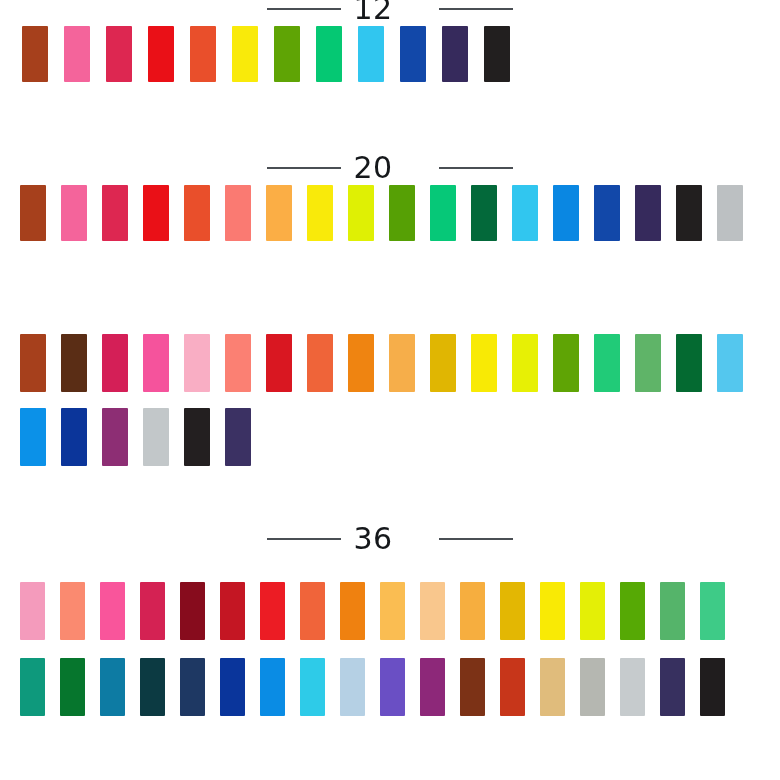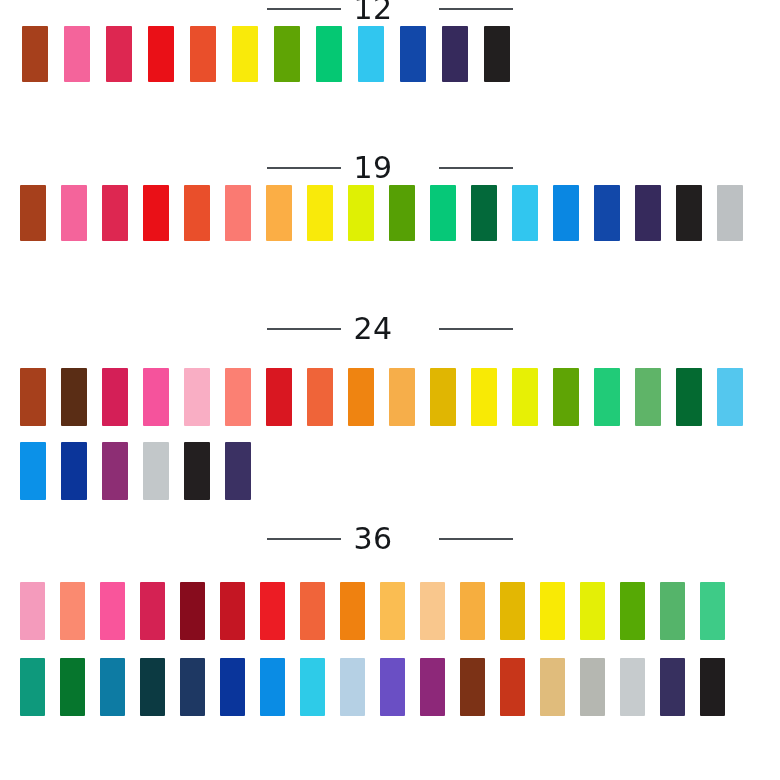--- a/index.html
+++ b/index.html
@@ -103,21 +103,21 @@
       <div class="swatch" style="background-color: rgb(49, 198, 239);"></div>
       <div class="swatch" style="background-color: rgb(18, 72, 169);"></div>
       <div class="swatch" style="background-color: rgb(54, 42, 92);"></div>
       <div class="swatch" style="background-color: rgb(34, 31, 31);"></div>
     </div>
   </div>
 
   <div class="section" style="top:151px;">
     <div class="section-heading">
       <span class="rule rule-left" style="background-color: rgb(74, 79, 84);"></span>
-      <span class="section-number" style="color: rgb(21, 24, 27);">19</span>
+      <span class="section-number" style="color: rgb(21, 24, 27);">20</span>
       <span class="rule rule-right" style="background-color: rgb(74, 79, 84);"></span>
     </div>
     <div class="swatch-row p18" style="padding-left:20px;">
       <div class="swatch" style="background-color: rgb(166, 64, 28);"></div>
       <div class="swatch" style="background-color: rgb(244, 100, 155);"></div>
       <div class="swatch" style="background-color: rgb(221, 39, 81);"></div>
       <div class="swatch" style="background-color: rgb(234, 16, 23);"></div>
       <div class="swatch" style="background-color: rgb(233, 79, 43);"></div>
       <div class="swatch" style="background-color: rgb(250, 122, 114);"></div>
       <div class="swatch" style="background-color: rgb(251, 174, 69);"></div>
@@ -129,25 +129,20 @@
       <div class="swatch" style="background-color: rgb(49, 198, 239);"></div>
       <div class="swatch" style="background-color: rgb(10, 135, 226);"></div>
       <div class="swatch" style="background-color: rgb(18, 72, 169);"></div>
       <div class="swatch" style="background-color: rgb(54, 42, 92);"></div>
       <div class="swatch" style="background-color: rgb(34, 31, 31);"></div>
       <div class="swatch" style="background-color: rgb(188, 192, 194);"></div>
     </div>
   </div>
 
   <div class="section" style="top:312px;">
-    <div class="section-heading">
-      <span class="rule rule-left" style="background-color: rgb(74, 79, 84);"></span>
-      <span class="section-number" style="color: rgb(21, 24, 27);">24</span>
-      <span class="rule rule-right" style="background-color: rgb(74, 79, 84);"></span>
-    </div>
     <div class="swatch-row p24" style="padding-left:20px;margin-top:22px;">
       <div class="swatch" style="background-color: rgb(166, 64, 28);"></div>
       <div class="swatch" style="background-color: rgb(90, 45, 21);"></div>
       <div class="swatch" style="background-color: rgb(212, 31, 87);"></div>
       <div class="swatch" style="background-color: rgb(245, 83, 156);"></div>
       <div class="swatch" style="background-color: rgb(249, 174, 196);"></div>
       <div class="swatch" style="background-color: rgb(251, 128, 115);"></div>
       <div class="swatch" style="background-color: rgb(217, 23, 33);"></div>
       <div class="swatch" style="background-color: rgb(239, 100, 57);"></div>
       <div class="swatch" style="background-color: rgb(239, 132, 17);"></div>

